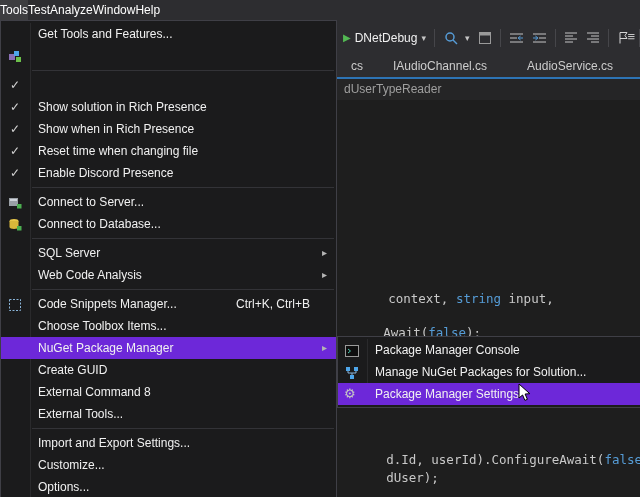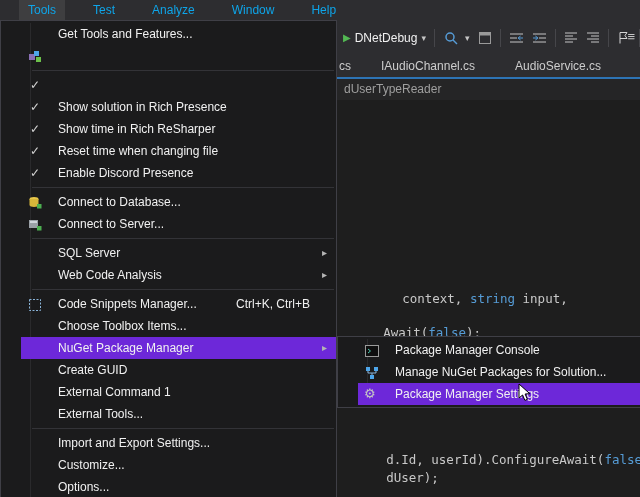--- a/index.html
+++ b/index.html
@@ -2,55 +2,55 @@
 <html><head>
 <meta charset="utf-8">
 <style>
   html,body{margin:0;padding:0;background:#000;}
   .screen{position:relative;width:640px;height:497px;background:#1e1e1e;overflow:hidden;
           font-family:"Liberation Sans",sans-serif;color:#f1f1f1;-webkit-font-smoothing:antialiased;}
 
   
   .menubar{position:absolute;top:0;left:0;right:0;height:21px;background:#2d2d30;
            display:flex;align-items:stretch;font-size:12px;z-index:5;}
-  .mb-item{padding:0 9px;line-height:21px;color:#0ea5e9;white-space:nowrap;margin-left:19px;}
+  .mb-item{padding:0 0;line-height:21px;color:#ffffff;white-space:nowrap;}
   .mb-item.active{background:#3e3e40;}
 
   
   .toolbar{position:absolute;top:21px;left:0;right:0;height:34px;background:#2d2d30;
            display:flex;align-items:center;gap:8px;padding-left:343px;font-size:12px;}
   .tb-group{display:flex;align-items:center;gap:4px;white-space:nowrap;}
   .tb-sep{width:1px;height:18px;background:#46464a;flex:0 0 1px;}
   .glyph{font-size:11px;color:#c5c5c5;line-height:1;}
   .glyph.run{color:#53b853;font-size:10px;}
   .glyph.chev{font-size:9px;color:#c5c5c5;}
   .tb-icon{display:inline-flex;align-items:center;justify-content:center;width:18px;height:18px;}
   .tb-overflow{position:absolute;right:5px;top:8px;font-size:13px;color:#c5c5c5;}
 
   
   .tabstrip{position:absolute;top:55px;left:0;right:0;height:24px;background:#2d2d30;
             display:flex;align-items:stretch;padding-left:337px;font-size:12px;color:#cdcdcd;}
   .tab{padding:0 20px;line-height:22px;white-space:nowrap;}
-  .tab.partial{padding:0 10px 0 2px;}
+  .tab.partial{padding:0 10px 0 14px;}
   .tab-underline{position:absolute;left:0;right:0;bottom:0;height:2px;background:#2d74b5;}
 
   
   .navbar{position:absolute;top:79px;left:0;right:0;height:21px;background:#252526;
           font-size:12px;color:#9f9f9f;line-height:21px;padding-left:344px;}
 
   
   .code-line{position:absolute;font-family:"DejaVu Sans Mono","Liberation Mono",monospace;
              font-size:12.5px;color:#c8c8c8;white-space:pre;}
   .kw{color:#569cd6;}
 
   
   .menu{position:absolute;top:20px;left:0;width:337px;bottom:0;background:#1b1b1c;
         border:1px solid #3f3f46;border-bottom:none;z-index:6;padding-top:2px;font-size:12px;box-sizing:border-box;}
   .menu::before{content:"";position:absolute;top:2px;bottom:0;left:29px;width:1px;background:#2a2a2c;}
-  .menu-item{position:relative;height:22px;line-height:22px;padding-left:37px;color:#f1f1f1;white-space:nowrap;margin-left:20px;}
+  .menu-item{position:relative;height:22px;line-height:22px;padding-left:37px;color:#f1f1f1;white-space:nowrap;}
   .menu-item.hl{background:#6d28d9;}
   .mi-check{position:absolute;left:9px;top:0;color:#d0d0d0;font-size:12px;}
   .mi-icon{position:absolute;left:7px;top:4px;width:14px;height:14px;}
   .mi-gear{position:absolute;left:6px;top:0;font-size:13px;color:#c5c5c5;line-height:22px;}
   .mi-arrow{position:absolute;right:9px;top:0;font-size:10px;color:#b5b5b5;}
   .mi-shortcut{position:absolute;right:26px;top:0;color:#f1f1f1;}
   .menu-sep{height:1px;background:#333337;margin:3px 2px 3px 31px;}
 
   .submenu{position:absolute;left:337px;top:336px;width:320px;background:#1b1b1c;
            border:1px solid #3f3f46;z-index:7;padding:2px 0;font-size:12px;box-sizing:border-box;}
@@ -132,21 +132,21 @@
     <div class="tab">IAudioChannel.cs</div>
     <div class="tab">AudioService.cs</div>
     <div class="tab-underline"></div>
   </div>
 
   <div class="navbar">
     <span>dUserTypeReader</span>
   </div>
 
   <div>
-    <div class="code-line" style="top:276px;left:357px;">
+    <div class="code-line" style="top:276px;left:343px;">
       <span>context, </span><span class="kw">string</span><span> input,</span>
     </div>
     <div class="code-line" style="top:310px;left:338px;">
       <span>Await(</span><span class="kw">false</span><span>);</span>
     </div>
     <div class="code-line" style="top:437px;left:341px;">
       <span>d.Id, userId).ConfigureAwait(</span><span class="kw">false</span>
     </div>
     <div class="code-line" style="top:455px;left:341px;">
       <span>dUser);</span>
@@ -173,52 +173,52 @@
 
     <div class="menu-item">
       <span class="mi-check">✓</span>
     </div>
     <div class="menu-item">
       <span class="mi-check">✓</span>
       <span class="mi-label">Show solution in Rich Presence</span>
     </div>
     <div class="menu-item">
       <span class="mi-check">✓</span>
-      <span class="mi-label">Show time in Rich ReSharper</span>
+      <span class="mi-label">Show when in Rich Presence</span>
     </div>
     <div class="menu-item">
       <span class="mi-check">✓</span>
       <span class="mi-label">Reset time when changing file</span>
     </div>
     <div class="menu-item">
       <span class="mi-check">✓</span>
       <span class="mi-label">Enable Discord Presence</span>
     </div>
     <div class="menu-sep"></div>
 
+    <div class="menu-item">
+      <span class="mi-icon">
+        <svg width="14" height="14" viewBox="0 0 14 14">
+            <rect x="1" y="2" width="9" height="8" fill="#9aa0a6"></rect>
+            <rect x="2" y="3" width="7" height="2" fill="#cfd4da"></rect>
+            <rect x="9" y="8" width="4.5" height="4.5" fill="#4caf50"></rect>
+          </svg>
+      </span>
+      <span class="mi-label">Connect to Server...</span>
+    </div>
     <div class="menu-item">
       <span class="mi-icon">
         <svg width="14" height="14" viewBox="0 0 14 14">
             <ellipse cx="6" cy="3" rx="4.5" ry="2" fill="#e8c74a"></ellipse>
             <path d="M1.5 3v6c0 1.1 2 2 4.5 2s4.5-.9 4.5-2V3" fill="#d8b73a"></path>
             <rect x="9" y="8" width="4.5" height="4.5" fill="#4caf50"></rect>
           </svg>
       </span>
       <span class="mi-label">Connect to Database...</span>
     </div>
-    <div class="menu-item">
-      <span class="mi-icon">
-        <svg width="14" height="14" viewBox="0 0 14 14">
-            <rect x="1" y="2" width="9" height="8" fill="#9aa0a6"></rect>
-            <rect x="2" y="3" width="7" height="2" fill="#cfd4da"></rect>
-            <rect x="9" y="8" width="4.5" height="4.5" fill="#4caf50"></rect>
-          </svg>
-      </span>
-      <span class="mi-label">Connect to Server...</span>
-    </div>
     <div class="menu-sep"></div>
 
     <div class="menu-item">
       <span class="mi-label">SQL Server</span>
       <span class="mi-arrow">▸</span>
     </div>
     <div class="menu-item">
       <span class="mi-label">Web Code Analysis</span>
       <span class="mi-arrow">▸</span>
     </div>
@@ -237,21 +237,21 @@
       <span class="mi-label">Choose Toolbox Items...</span>
     </div>
     <div class="menu-item hl">
       <span class="mi-label">NuGet Package Manager</span>
       <span class="mi-arrow">▸</span>
     </div>
     <div class="menu-item">
       <span class="mi-label">Create GUID</span>
     </div>
     <div class="menu-item">
-      <span class="mi-label">External Command 1</span>
+      <span class="mi-label">External Command 8</span>
     </div>
     <div class="menu-item">
       <span class="mi-label">External Tools...</span>
     </div>
     <div class="menu-sep"></div>
 
     <div class="menu-item">
       <span class="mi-label">Import and Export Settings...</span>
     </div>
     <div class="menu-item">

